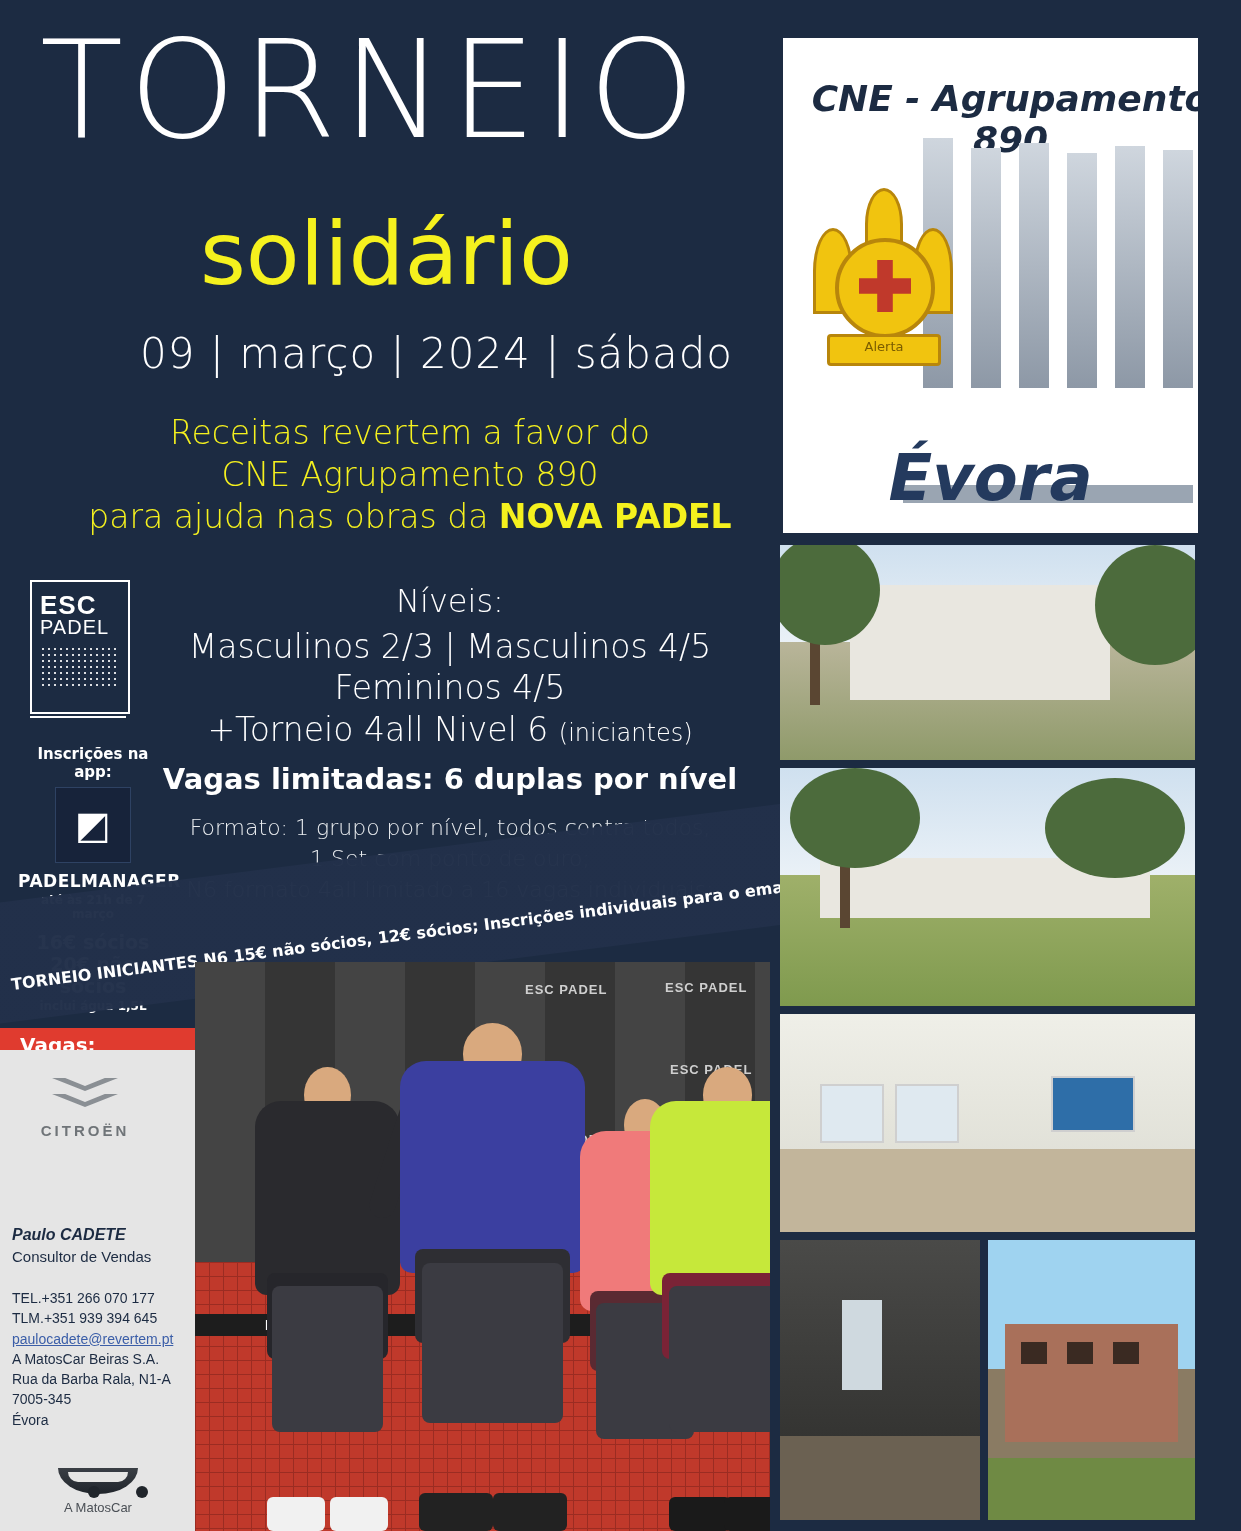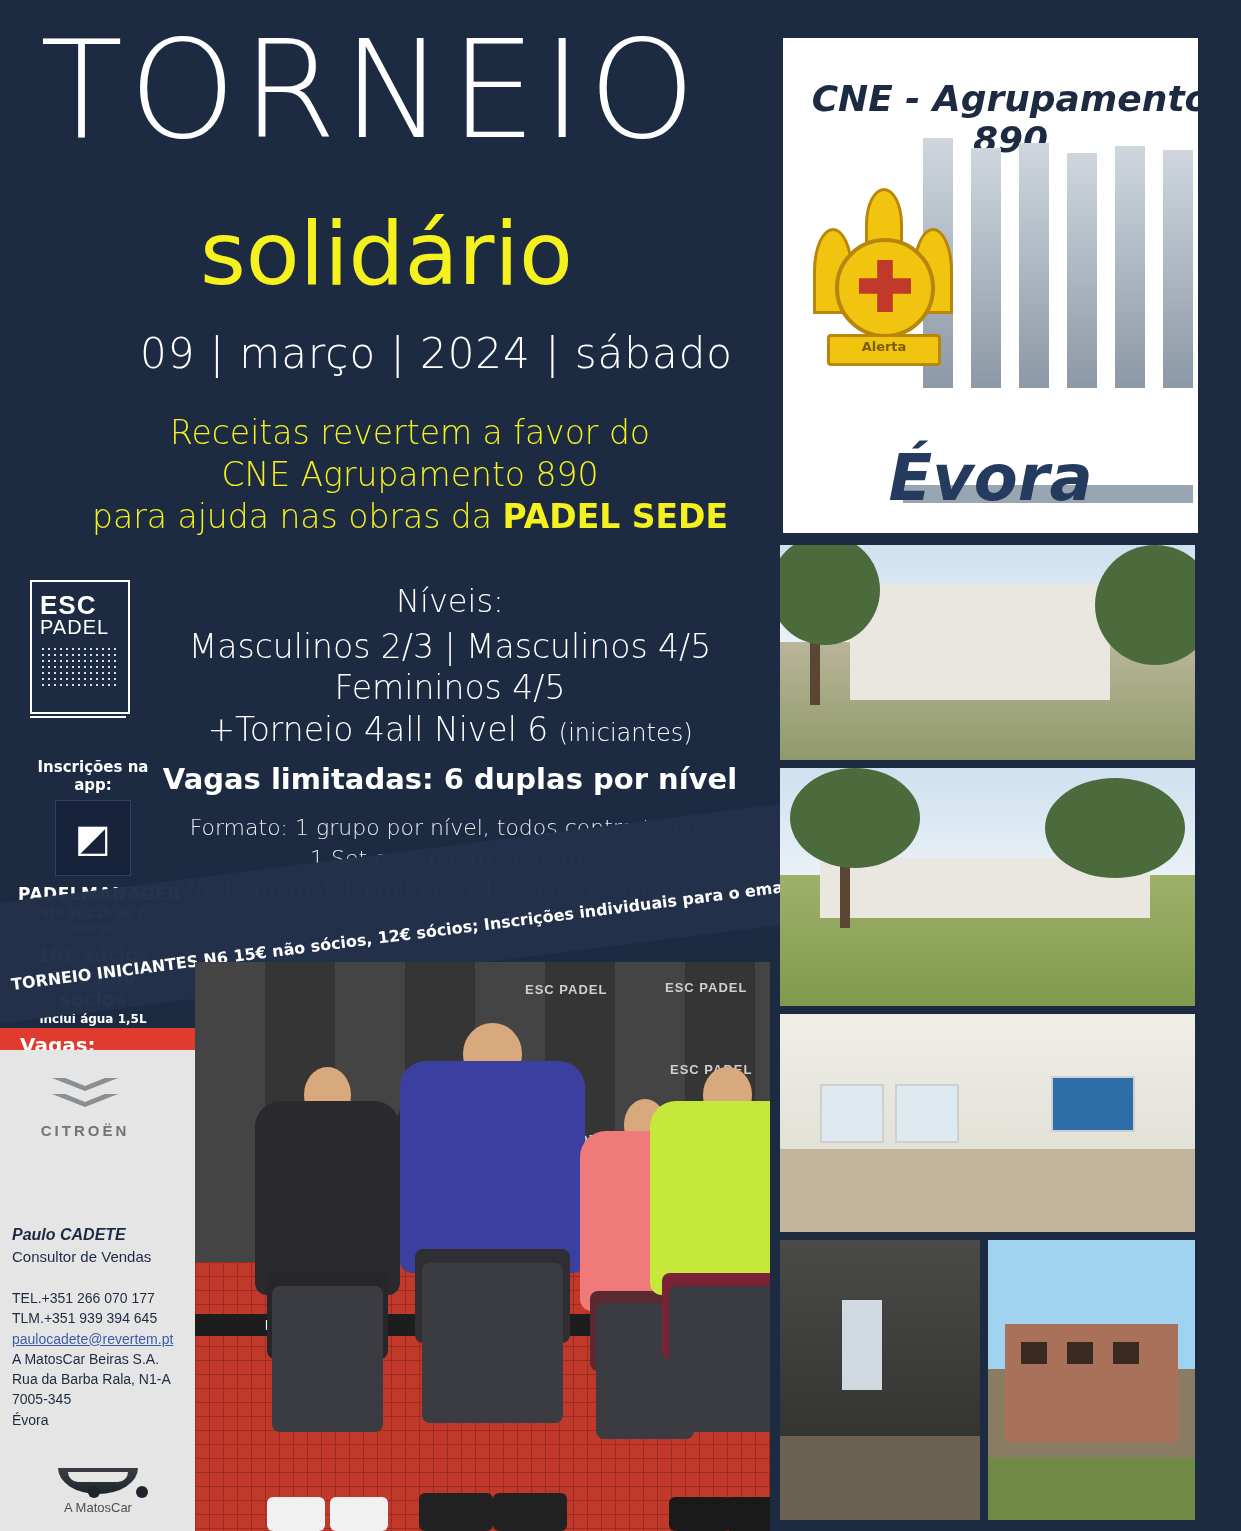--- a/index.html
+++ b/index.html
@@ -73,21 +73,21 @@
     position:absolute;left:140px;top:812px;width:620px;text-align:center;
     font-size:22px;line-height:1.42;font-weight:300;color:#e9ecef;
     font-family:"DejaVu Sans", sans-serif;
   }
 
   
   .insc{
     position:absolute;left:18px;top:745px;width:150px;text-align:center;
     font-family:"DejaVu Sans", sans-serif;
   }
-  .insc .lab{font-size:15px;font-weight:700;margin-bottom:6px;margin-top:13px;}
+  .insc .lab{font-size:15px;font-weight:700;margin-bottom:6px;}
   .app-icon{
     width:74px;height:74px;margin:0 auto;background:#17233a;border:1px solid #2e4263;
     position:relative;
   }
   .app-icon .m{
     position:absolute;left:50%;top:50%;transform:translate(-50%,-50%);
     font-size:38px;font-weight:700;color:#ffffff;font-family:"DejaVu Sans", sans-serif;
   }
   .insc .pm{font-size:17px;font-weight:700;margin-top:8px;letter-spacing:.5px;}
   .insc .until{font-size:12px;font-weight:700;margin-top:2px;}
@@ -213,21 +213,21 @@
     position:absolute;background:#f1c40f;border:3px solid #b8860b;border-radius:50% 50% 0 0;
   }
   .fleur .pl{left:0;top:40px;width:34px;height:80px;}
   .fleur .pr{left:100px;top:40px;width:34px;height:80px;}
   .fleur .pc{left:52px;top:0;width:32px;height:66px;}
   .fleur .ribbon{
     position:absolute;left:14px;top:146px;width:108px;height:26px;background:#f1c40f;
     border:3px solid #b8860b;border-radius:4px;
   }
   .fleur .ribbon span{
-    display:block;text-align:center;font-size:13px;font-weight:700;color:#7a5c00;line-height:20px;
+    display:block;text-align:center;font-size:13px;font-weight:400;color:#7a5c00;line-height:20px;
     font-family:"DejaVu Sans", sans-serif;
   }
   .evora{
     position:absolute;left:0;bottom:18px;width:100%;text-align:center;
     font-size:64px;font-weight:700;font-style:italic;color:#243a5e;
     font-family:"DejaVu Sans", sans-serif;
   }
 
   .photo{position:absolute;overflow:hidden;background:#556;}
   .ph1{left:5px;top:545px;width:415px;height:215px;}
@@ -259,21 +259,21 @@
   <div class="left">
 
     <div class="title">TORNEIO</div>
     <div class="subtitle">solidário</div>
     <div class="date">09 | março | 2024 | sábado</div>
 
     <div class="revert">
       <div class="y">Receitas revertem a favor do</div>
       <div class="y">CNE Agrupamento 890</div>
       <div>
-        <span class="y">para ajuda nas obras da </span><span class="bold">PADEL SEDE</span>
+        <span class="y">para ajuda nas obras da </span><span class="bold">NOVA PADEL</span>
       </div>
     </div>
 
     <div class="esc-logo">
       <div class="t1">ESC</div>
       <div class="t2">PADEL</div>
       <div class="dots"></div>
     </div>
     <div class="esc-underline"></div>
 

